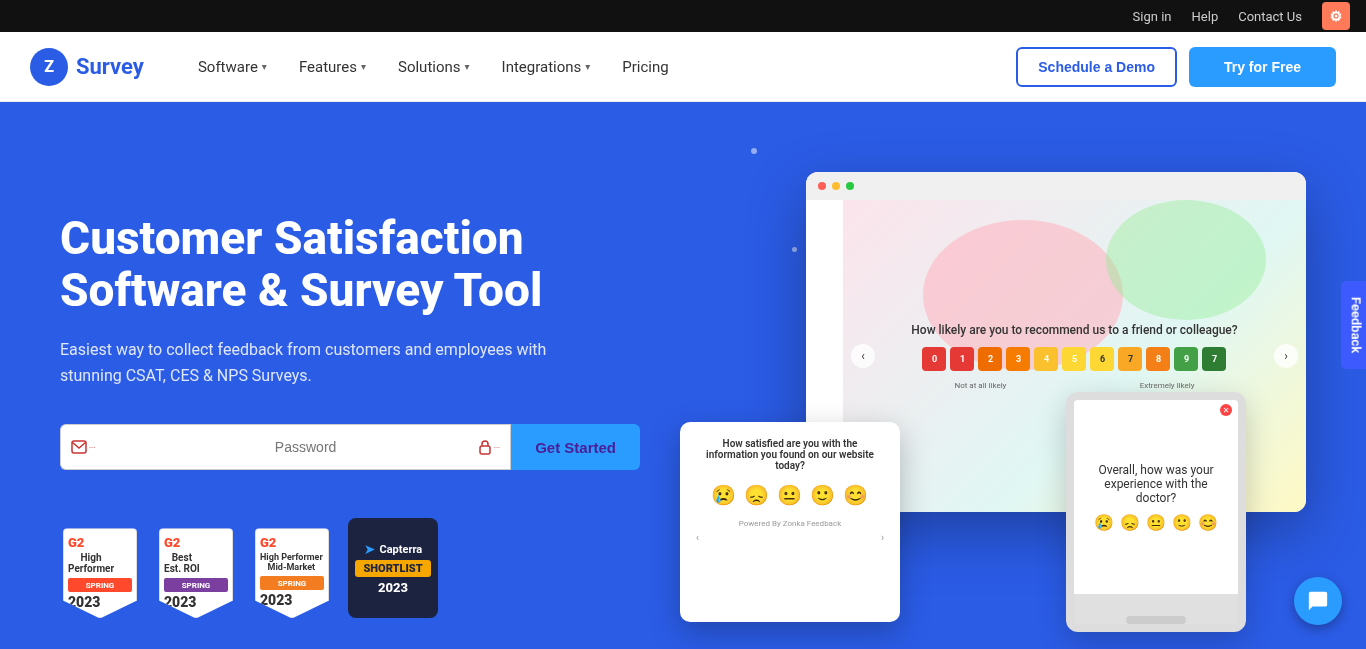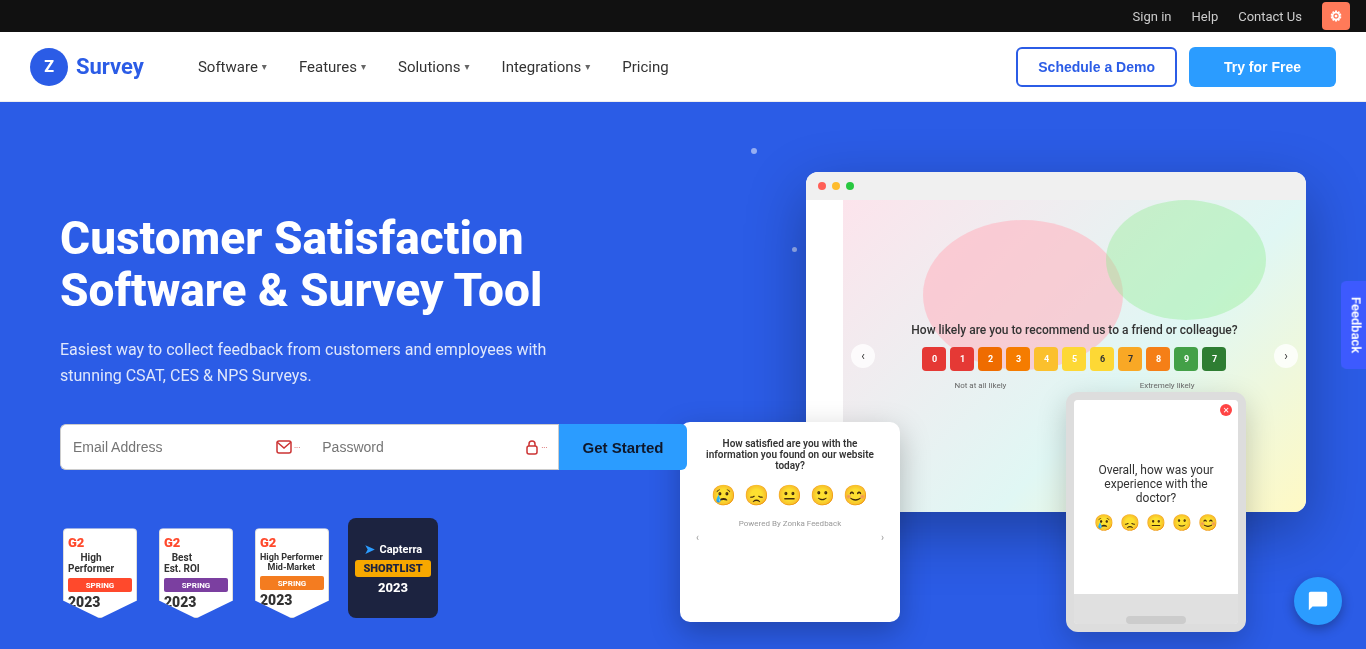--- a/index.html
+++ b/index.html
@@ -105,21 +105,21 @@
     }
     .hero-subtitle {
       font-size: 16px;
       color: rgba(255,255,255,0.85);
       line-height: 1.6;
       margin-bottom: 36px;
       max-width: 540px;
     }
     .btn-started {
       background: #2b9cff;
-      color: #0f172a;
+      color: #4c1d95;
       border: none;
       padding: 14px 24px;
       border-radius: 0 6px 6px 0;
       font-size: 15px; font-weight: 600;
       cursor: pointer;
       white-space: nowrap;
     }
 
     
     .badges {
@@ -434,21 +434,20 @@
     <div class="star" style="top:30%;right:15%;width:4px;height:4px;background:rgba(255,215,0,0.7);"></div>
     <div class="star" style="top:55%;right:10%;width:6px;height:6px;background:rgba(255,215,0,0.5);"></div>
   </div>
 
   <div class="hero-left">
     <h1 class="hero-title">Customer Satisfaction Software &amp; Survey Tool</h1>
     <p class="hero-subtitle">Easiest way to collect feedback from customers and employees with stunning CSAT, CES &amp; NPS Surveys.</p>
 
     <div class="hero-form-wrapper">
       <div class="input-group-1">
-        <input type="email" placeholder="Email Address" style="">
         <span class="input-icon">
           <svg width="16" height="14" viewBox="0 0 16 14" fill="none">
             <rect x="1" y="1" width="14" height="12" rx="2" stroke="#cc3333" stroke-width="1.5" fill="none"></rect>
             <polyline points="1,2 8,8 15,2" stroke="#cc3333" stroke-width="1.5" fill="none"></polyline>
           </svg>
           <span style="color:#cc3333;font-size:8px;">···</span>
         </span>
       </div>
       <div class="input-group-2">
         <input type="password" placeholder="Password" style="">

